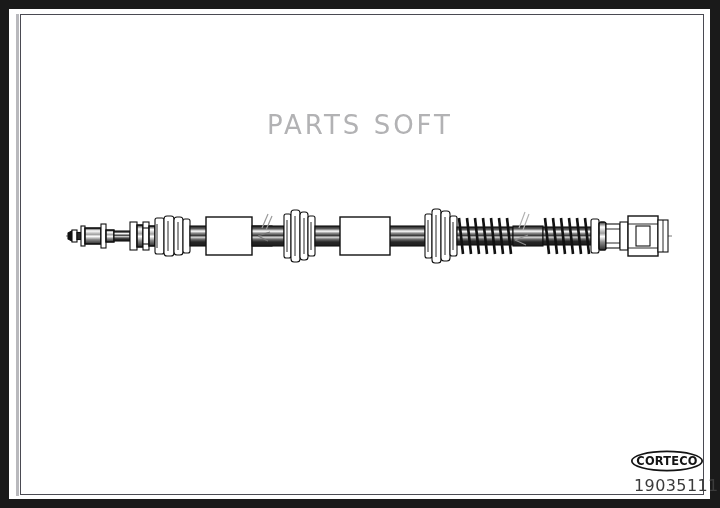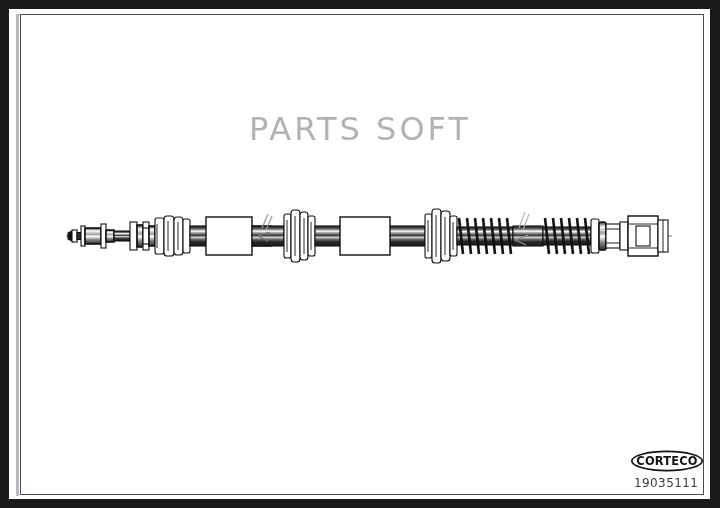--- a/index.html
+++ b/index.html
@@ -47,21 +47,21 @@
     width: 3px; height: 482px;
     background: #b9b9bd;
   }
 
   
   .watermark {
     position: absolute;
     left: 0; top: 110px;
     width: 720px;
     text-align: center;
-    font-size: 32px;
+    font-size: 26px;
     letter-spacing: 3px;
     color: #b2b2b4;
     font-family: "DejaVu Sans", sans-serif;
     font-weight: 400;
     user-select: none;
   }
 
   
   .drawing {
     position: absolute;
@@ -82,21 +82,21 @@
     position: relative;
     width: 74px;
     height: 22px;
   }
   .brand-logo svg { display: block; }
   .brand-number {
     position: absolute;
     left: 4px;
     top: 26px;
     font-family: "DejaVu Sans", sans-serif;
-    font-size: 12px;
+    font-size: 16px;
     letter-spacing: 0.4px;
     color: #3b3b3b;
     white-space: nowrap;
   }
 
   
   .avito-mark {
     position: absolute;
     left: 612px;
     top: 462px;

